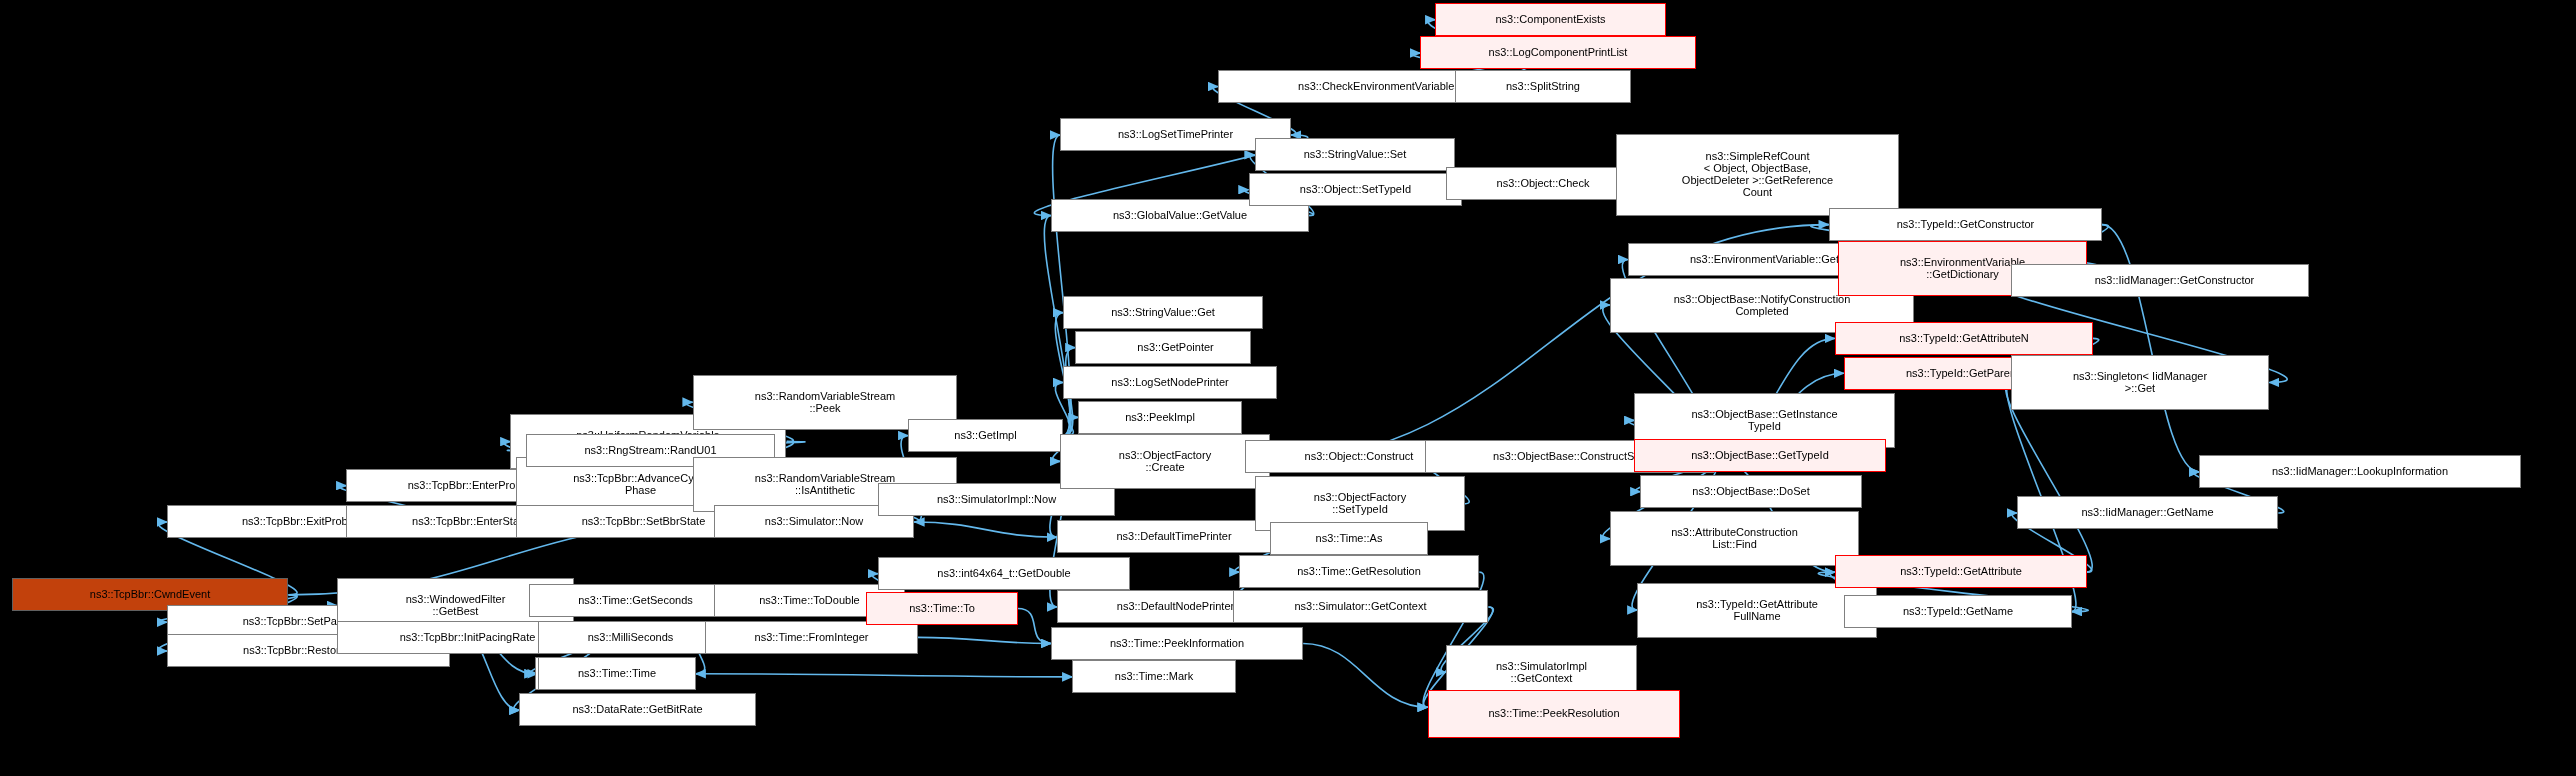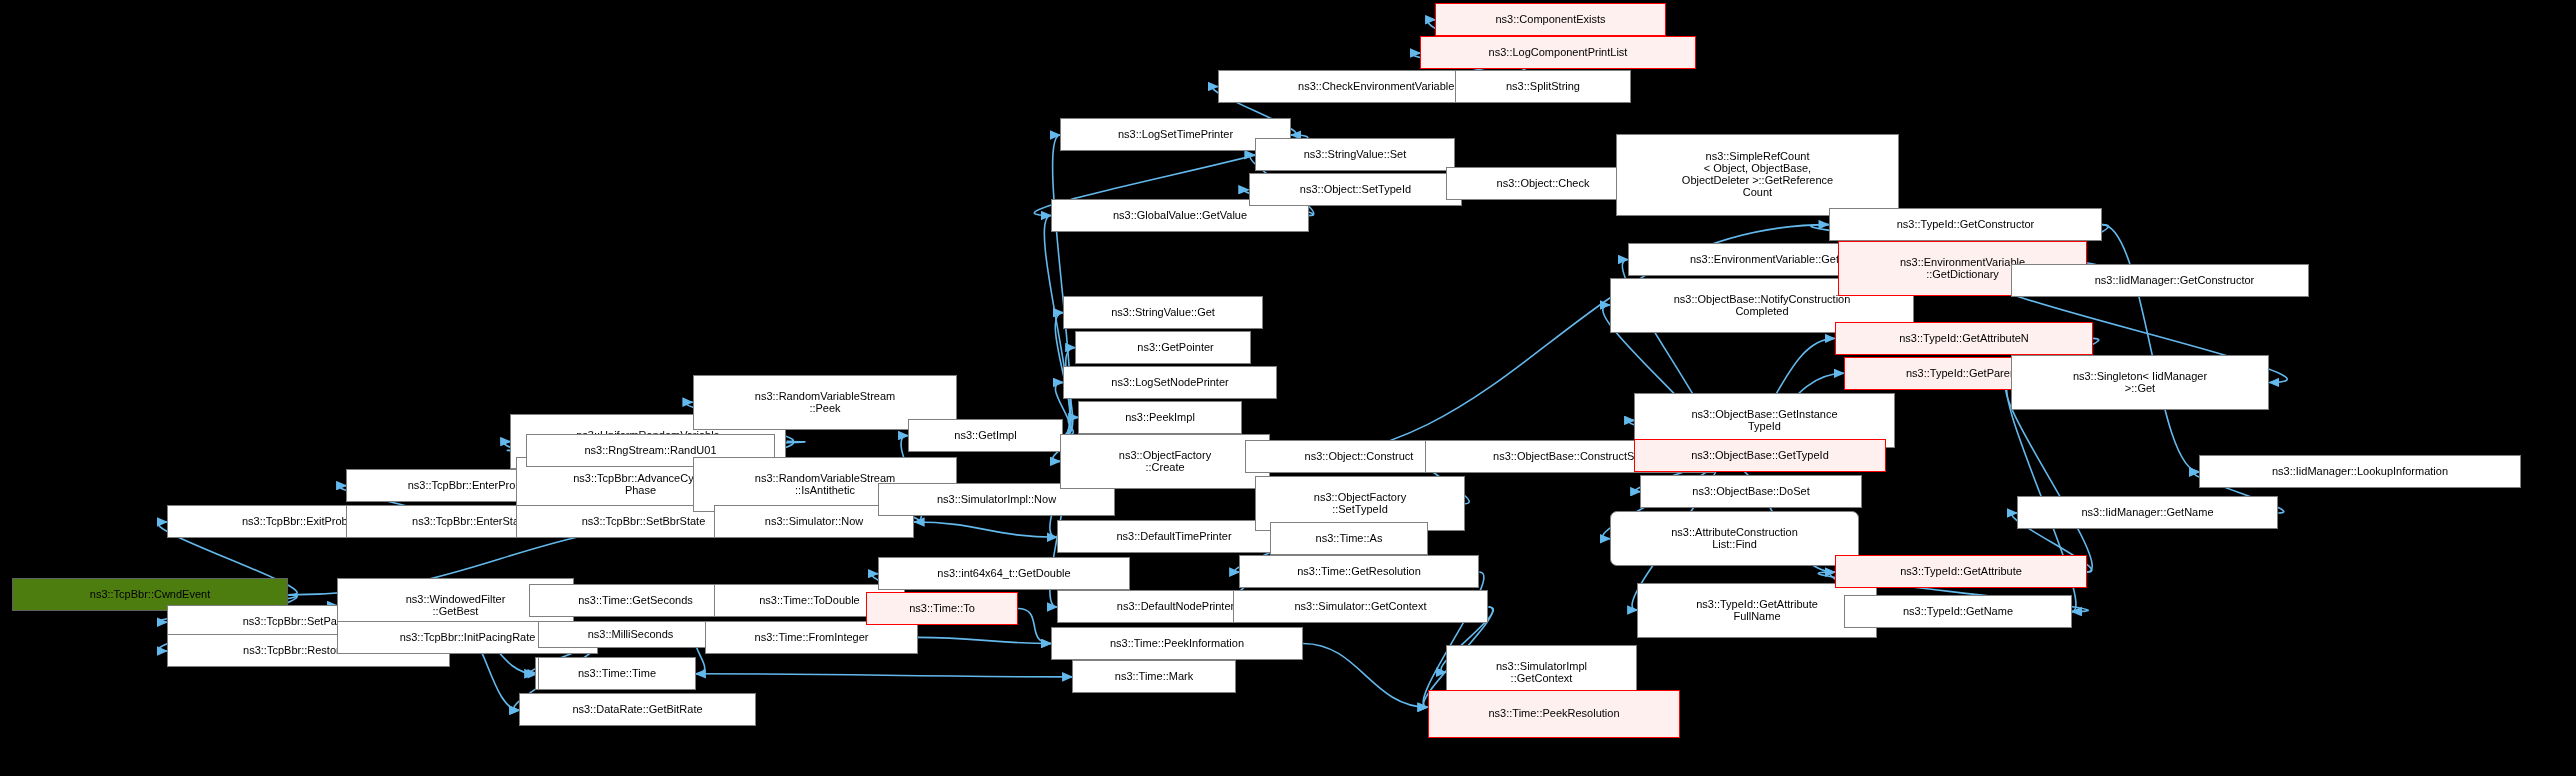--- a/index.html
+++ b/index.html
@@ -5,21 +5,21 @@
 <style>
   html,body{margin:0;padding:0;background:#000;}
   #canvas{position:relative;width:2576px;height:777px;background:#000;overflow:hidden;
           font-family:"Liberation Sans","DejaVu Sans",sans-serif;}
   #edges{position:absolute;left:0;top:0;width:2576px;height:777px;}
   .node{position:absolute;box-sizing:border-box;display:flex;align-items:center;
         justify-content:center;text-align:center;background:#fff;border:0.8px solid #808080;
         color:#000;font-size:11px;line-height:11.8px;letter-spacing:0px;
         white-space:pre-line;padding:0.8px 3px;z-index:5;}
   .node.red{background:#fff0f0;border:1.5px solid #f00;}
-  .node.root{background:#4d7c0f;border:0.8px solid #606060;}
+  .node.root{background:#c2410c;border:0.8px solid #606060;}
 </style>
 </head>
 <body>
 
 <div id="canvas">
   <svg id="edges" xmlns="http://www.w3.org/2000/svg" viewBox="0 0 1696 512" preserveAspectRatio="none">
     <defs>
       <marker id="ah" markerWidth="7" markerHeight="6" refX="6.4" refY="3" orient="auto" markerUnits="strokeWidth">
         <path d="M0,0 L7,3 L0,6 z" fill="#63b8ec"></path>
       </marker>
@@ -131,21 +131,21 @@
       <div class="node" style="left: 516px; top: 457px; width: 249px; height: 55px;">ns3::TcpBbr::AdvanceCycle
 Phase</div>
       <div class="node" style="left: 516px; top: 505px; width: 255px; height: 33px;">ns3::TcpBbr::SetBbrState</div>
       <div class="node" style="left: 693px; top: 375px; width: 264px; height: 55px;">ns3::RandomVariableStream
 ::Peek</div>
       <div class="node" style="left: 526px; top: 434px; width: 249px; height: 33px;">ns3::RngStream::RandU01</div>
       <div class="node" style="left: 693px; top: 457px; width: 264px; height: 55px;">ns3::RandomVariableStream
 ::IsAntithetic</div>
       <div class="node" style="left: 714px; top: 505px; width: 200px; height: 33px;">ns3::Simulator::Now</div>
       <div class="node" style="left: 529px; top: 584px; width: 213px; height: 33px;">ns3::Time::GetSeconds</div>
-      <div class="node" style="left: 538px; top: 621px; width: 185px; height: 27px;">ns3::MilliSeconds</div>
+      <div class="node" style="left: 538px; top: 621px; width: 185px; height: 33px;">ns3::MilliSeconds</div>
       <div class="node" style="left: 535px; top: 657px; width: 158px; height: 33px;">ns3::Time::Max</div>
       <div class="node" style="left: 519px; top: 693px; width: 237px; height: 33px;">ns3::DataRate::GetBitRate</div>
       <div class="node" style="left: 714px; top: 584px; width: 191px; height: 33px;">ns3::Time::ToDouble</div>
       <div class="node" style="left: 705px; top: 621px; width: 213px; height: 33px;">ns3::Time::FromInteger</div>
       <div class="node" style="left: 538px; top: 657px; width: 158px; height: 33px;">ns3::Time::Time</div>
       <div class="node" style="left: 878px; top: 557px; width: 252px; height: 33px;">ns3::int64x64_t::GetDouble</div>
       <div class="node red" style="left: 866px; top: 592px; width: 152px; height: 33px;">ns3::Time::To</div>
       <div class="node" style="left: 1051px; top: 627px; width: 252px; height: 33px;">ns3::Time::PeekInformation</div>
       <div class="node" style="left: 1072px; top: 660px; width: 164px; height: 33px;">ns3::Time::Mark</div>
       <div class="node" style="left: 878px; top: 483px; width: 237px; height: 33px;">ns3::SimulatorImpl::Now</div>
@@ -186,21 +186,21 @@
 Completed</div>
       <div class="node red" style="left: 1838px; top: 241px; width: 249px; height: 55px;">ns3::EnvironmentVariable
 ::GetDictionary</div>
       <div class="node" style="left: 1829px; top: 208px; width: 273px; height: 33px;">ns3::TypeId::GetConstructor</div>
       <div class="node red" style="left: 1835px; top: 322px; width: 258px; height: 33px;">ns3::TypeId::GetAttributeN</div>
       <div class="node red" style="left: 1844px; top: 357px; width: 237px; height: 33px;">ns3::TypeId::GetParent</div>
       <div class="node" style="left: 1634px; top: 393px; width: 261px; height: 55px;">ns3::ObjectBase::GetInstance
 TypeId</div>
       <div class="node red" style="left: 1634px; top: 439px; width: 252px; height: 33px;">ns3::ObjectBase::GetTypeId</div>
       <div class="node" style="left: 1640px; top: 475px; width: 222px; height: 33px;">ns3::ObjectBase::DoSet</div>
-      <div class="node" style="left: 1610px; top: 511px; width: 249px; height: 55px; border-radius: 7px;">ns3::AttributeConstruction
+      <div class="node" style="left: 1610px; top: 511px; width: 249px; height: 55px;">ns3::AttributeConstruction
 List::Find</div>
       <div class="node" style="left: 1637px; top: 583px; width: 240px; height: 55px;">ns3::TypeId::GetAttribute
 FullName</div>
       <div class="node red" style="left: 1835px; top: 555px; width: 252px; height: 33px;">ns3::TypeId::GetAttribute</div>
       <div class="node" style="left: 1844px; top: 595px; width: 228px; height: 33px;">ns3::TypeId::GetName</div>
       <div class="node" style="left: 2011px; top: 355px; width: 258px; height: 55px;">ns3::Singleton&lt; IidManager
 &gt;::Get</div>
       <div class="node" style="left: 2011px; top: 264px; width: 298px; height: 33px; padding-left: 32px;">ns3::IidManager::GetConstructor</div>
       <div class="node" style="left: 2017px; top: 496px; width: 261px; height: 33px;">ns3::IidManager::GetName</div>
       <div class="node" style="left: 2199px; top: 455px; width: 322px; height: 33px;">ns3::IidManager::LookupInformation</div>

